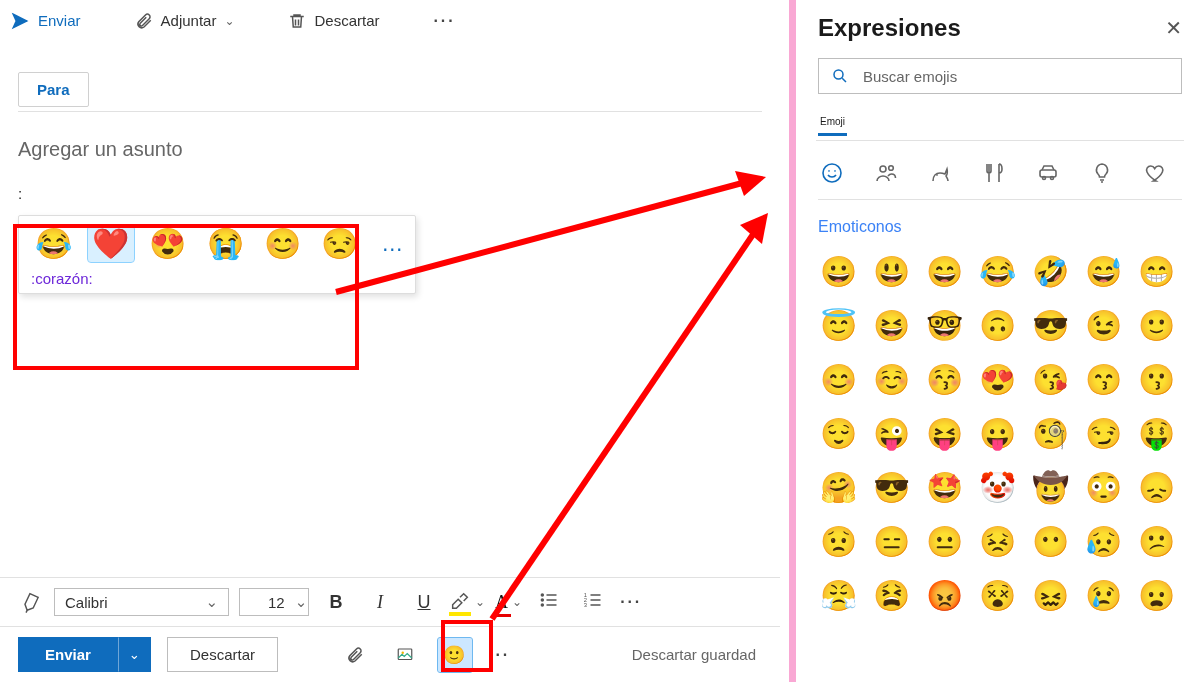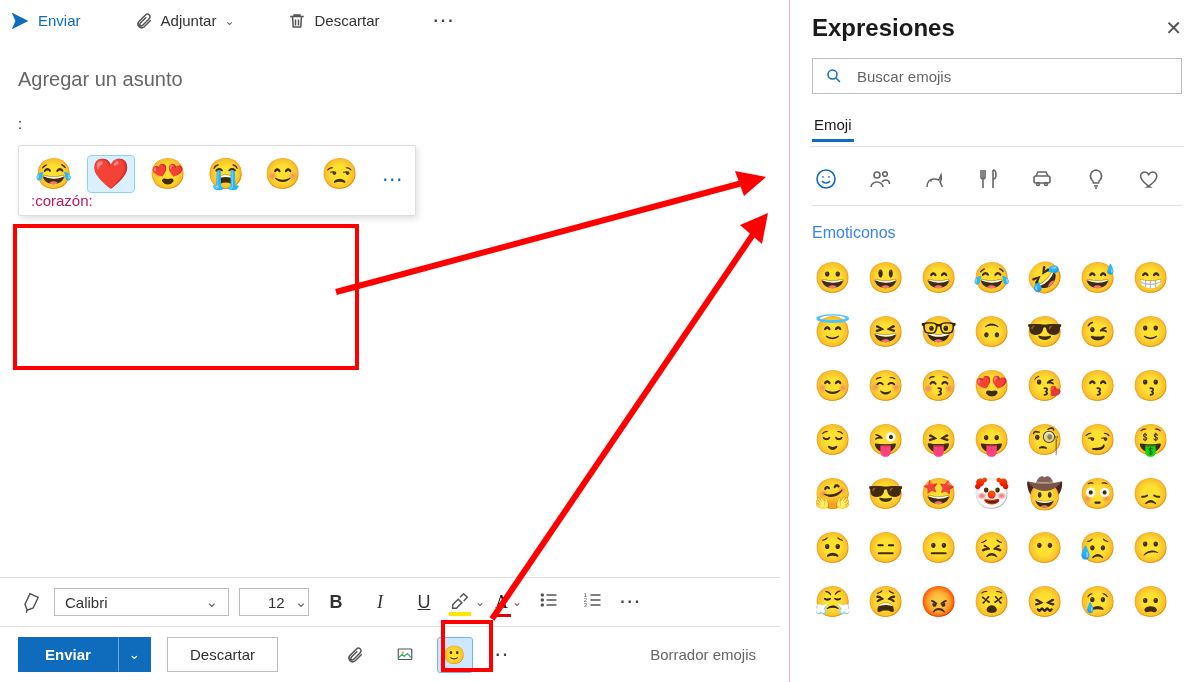--- a/index.html
+++ b/index.html
@@ -19,21 +19,21 @@
   .subject { margin:26px 18px 0 18px; color:#666; font-size:20px; }
   
   .editor { margin:24px 18px 0 18px; height:320px; position:relative; }
   .editor-text { font-size:15px; color:#222; }
   
   .suggest { position:absolute; left:0; top:30px; background:#fff; border:1px solid #ddd; box-shadow:2px 3px 6px rgba(0,0,0,.12); padding:10px 12px 6px 12px; border-radius:2px;}
   .suggest-row { display:flex; gap:12px; align-items:center; }
   .suggest-row .em { font-size:30px; line-height:1; display:inline-block; padding:3px 4px; border-radius:3px; cursor:pointer; }
   .suggest-row .em.sel { background:#d9f0ff; outline:1px solid #8dd2ff; }
   .suggest-more { color:#0f6cbd; font-size:22px; margin-left:6px; cursor:pointer; }
-  .suggest-name { font-size:15px; color:#be185d; }
+  .suggest-name { margin-top:8px; font-size:15px; color:#6d28d9; }
   
   .fmt { position:absolute; left:0; bottom:56px; width:780px; border-top:1px solid #e1e1e1; padding:10px 18px; display:flex; align-items:center; gap:10px; }
   .brush { width:26px; height:26px; display:flex; align-items:center; justify-content:center; transform:rotate(-20deg); }
   .combo { display:flex; align-items:flex-end; border:1px solid #bdbdbd; padding:4px 10px; gap:10px; font-size:15px; color:#333; }
   .combo .chev { color:#666; }
   .fmt .fbtn { width:34px; text-align:center; font-size:18px; font-family:"Times New Roman",serif; color:#333; cursor:pointer; }
   .fbtn.bold { font-weight:bold; font-family:Arial; }
   .fbtn.ital { font-style:italic; }
   .fbtn.und u{text-decoration:underline;}
   .color-swipe { display:flex; align-items:center; gap:4px; }
@@ -49,27 +49,27 @@
             padding:8px 18px; display:flex; align-items:center; gap:16px; border-top:1px solid #e1e1e1;}
   .send-split { display:flex; }
   .send-btn { background:#0f6cbd; color:#fff; padding:8px 26px; font-weight:600; font-size:15px; border:1px solid #0f6cbd;}
   .send-drop { background:#0f6cbd; color:#fff; padding:8px 10px; border:1px solid #0f6cbd; border-left:1px solid rgba(255,255,255,.4);}
   .discard-btn { border:1px solid #bdbdbd; padding:8px 22px; font-size:15px; color:#333; background:#fff;}
   .bottom .ibtn { width:34px; height:34px; display:flex; align-items:center; justify-content:center; color:#555; font-size:18px; cursor:pointer; border-radius:2px;}
   .emoji-btn { background:#cce7ff; outline:1px solid #6eb8f0; font-size:22px;}
   .draft-txt { margin-left:auto; color:#666; font-size:15px; margin-right:6px; white-space:nowrap; }
 
   
-  .panel { position:absolute; left:789px; top:0; width:411px; height:682px; border-left:1px solid #f9a8d4; background:#fff; padding:14px 18px 16px 22px;}
+  .panel { position:absolute; left:789px; top:0; width:411px; height:682px; border-left:7px solid #f9a8d4; background:#fff; padding:14px 18px 16px 22px;}
   .panel-head { display:flex; align-items:center; justify-content:space-between;}
   .panel-title { font-size:24px; font-weight:700; color:#1a1a1a;}
   .close { font-size:20px; color:#555; cursor:pointer;}
   .search { margin-top:16px; border:1px solid #bdbdbd; padding:8px 12px; display:flex; align-items:center; gap:14px; color:#666; font-size:15px;}
   .tabrow { margin-top:16px; }
-  .tab { display:inline-block; padding:6px 2px; color:#1a1a1a; font-size:15px; font-weight:500; border-bottom:3px solid #0f6cbd;}
+  .tab { display:inline-block; padding:6px 2px; color:#1a1a1a; font-size:10px; font-weight:500; border-bottom:3px solid #0f6cbd;}
   .divider { border-bottom:1px solid #e1e1e1; margin:4px -2px 0 -2px;}
   .cat-row { display:flex; gap:26px; margin-top:18px; padding-bottom:12px; border-bottom:1px solid #e1e1e1;}
   .cat { width:28px; height:28px; display:flex; align-items:center; justify-content:center; color:#666;}
   .cat svg { width:24px; height:24px; stroke:#666; fill:none; stroke-width:1.6;}
   .cat.sel svg { stroke:#0f6cbd; }
   .section-title { margin-top:18px; font-size:16px; color:#3b82f6;}
   .emoji-grid { display:grid; grid-template-columns:repeat(7,42px); column-gap:11px; row-gap:12px; margin-top:14px;}
   .emoji-grid .e { font-size:30px; width:42px; height:42px; display:flex; align-items:center; justify-content:center; cursor:pointer;}
 
   
@@ -103,20 +103,23 @@
     <div class="tb-btn">
       <svg width="18" height="20" viewBox="0 0 24 24" fill="none" stroke="#555" stroke-width="2">
           <path d="M3 6h18M8 6V4h8v2M6 6l1 14h10l1-14M10 10v8M14 10v8"></path>
         </svg>
       <span>Descartar</span>
     </div>
     <div class="sep-space"></div>
     <div class="more-dots">···</div>
   </div>
 
+  <div class="recipients">
+    <button class="para-btn">Para</button>
+  </div>
 
   <div class="subject">Agregar un asunto</div>
 
   <div class="editor">
     <div class="editor-text">:</div>
 
     <div class="suggest">
       <div class="suggest-row" id="suggest-row">
           <span class="em">😂</span>
           <span class="em sel">❤️</span>
@@ -195,21 +198,21 @@
     </div>
     <div class="ibtn">
       <svg width="20" height="18" viewBox="0 0 24 24" fill="none" stroke="#555" stroke-width="1.6">
           <rect x="3" y="4" width="18" height="14" rx="1"></rect>
           <circle cx="9" cy="9" r="1.6" fill="#f0b400" stroke="none"></circle>
           <path d="M3 16l5-5 3 3 4-4 6 6" stroke="#3a8"></path>
         </svg>
     </div>
     <div class="ibtn emoji-btn">🙂</div>
     <div class="more-dots">···</div>
-    <div class="draft-txt">Borrador emojis</div>
+    <div class="draft-txt">Descartar guardad</div>
   </div>
 </div>
 
 <div class="panel">
   <div class="panel-head">
     <div class="panel-title">Expresiones</div>
     <div class="close">✕</div>
   </div>
   <div class="search">
     <svg width="18" height="18" viewBox="0 0 24 24" fill="none" stroke="#0f6cbd" stroke-width="2">

